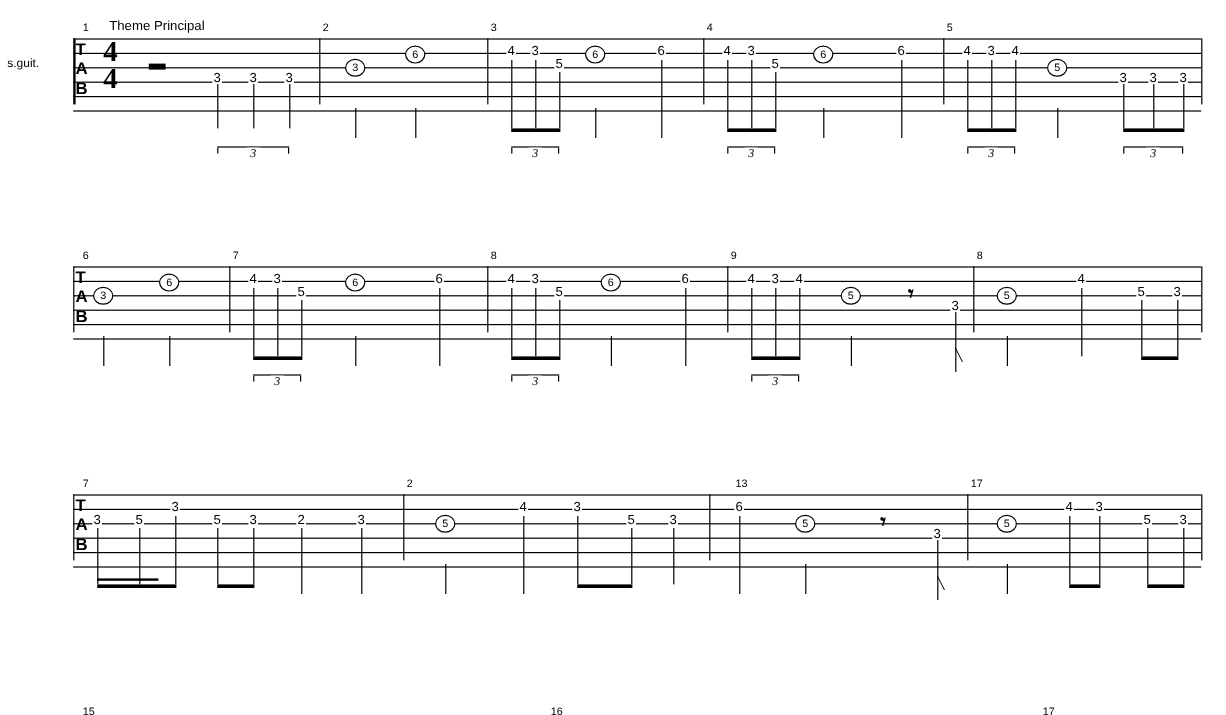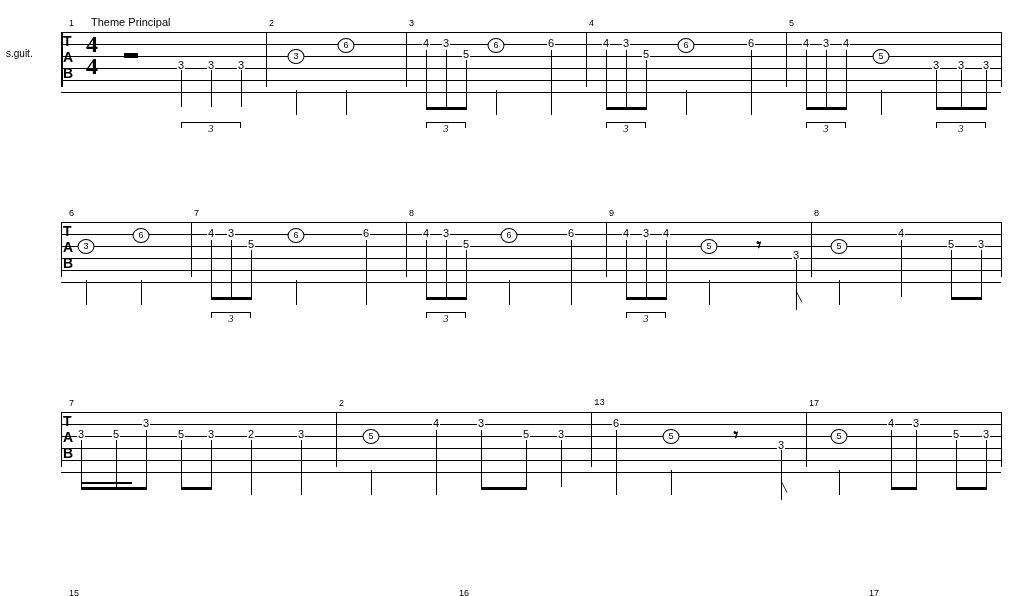--- a/index.html
+++ b/index.html
@@ -209,21 +209,21 @@
       <div class="tab-letter" style="top: 24px;">T</div>
       <div class="tab-letter" style="top: 40px;">A</div>
       <div class="tab-letter" style="top: 56px;">B</div>
       <div class="barline" style="left: 50px;"></div>
       <div class="barline" style="left: 325px;"></div>
       <div class="barline" style="left: 580px;"></div>
       <div class="barline" style="left: 795px;"></div>
       <div class="barline" style="left: 990px;"></div>
       <div class="measure-num" style="left: 58px;">7</div>
       <div class="measure-num" style="left: 328px;">2</div>
-      <div class="measure-num" style="left: 583px; font-family: Liberation Mono, monospace;">13</div>
+      <div class="measure-num" style="left: 602px;">13</div>
       <div class="measure-num" style="left: 798px;">17</div>
       <div class="rest" style="left: 725px; top: 35px;">𝄾</div>
       <div class="fret" style="left: 70px; top: 39px;">3</div>
       <div class="fret" style="left: 105px; top: 39px;">5</div>
       <div class="fret" style="left: 135px; top: 28px;">3</div>
       <div class="fret" style="left: 170px; top: 39px;">5</div>
       <div class="fret" style="left: 200px; top: 39px;">3</div>
       <div class="fret" style="left: 240px; top: 39px;">2</div>
       <div class="fret" style="left: 290px; top: 39px;">3</div>
       <div class="fret circled" style="left: 360px; top: 39px;">5</div>

